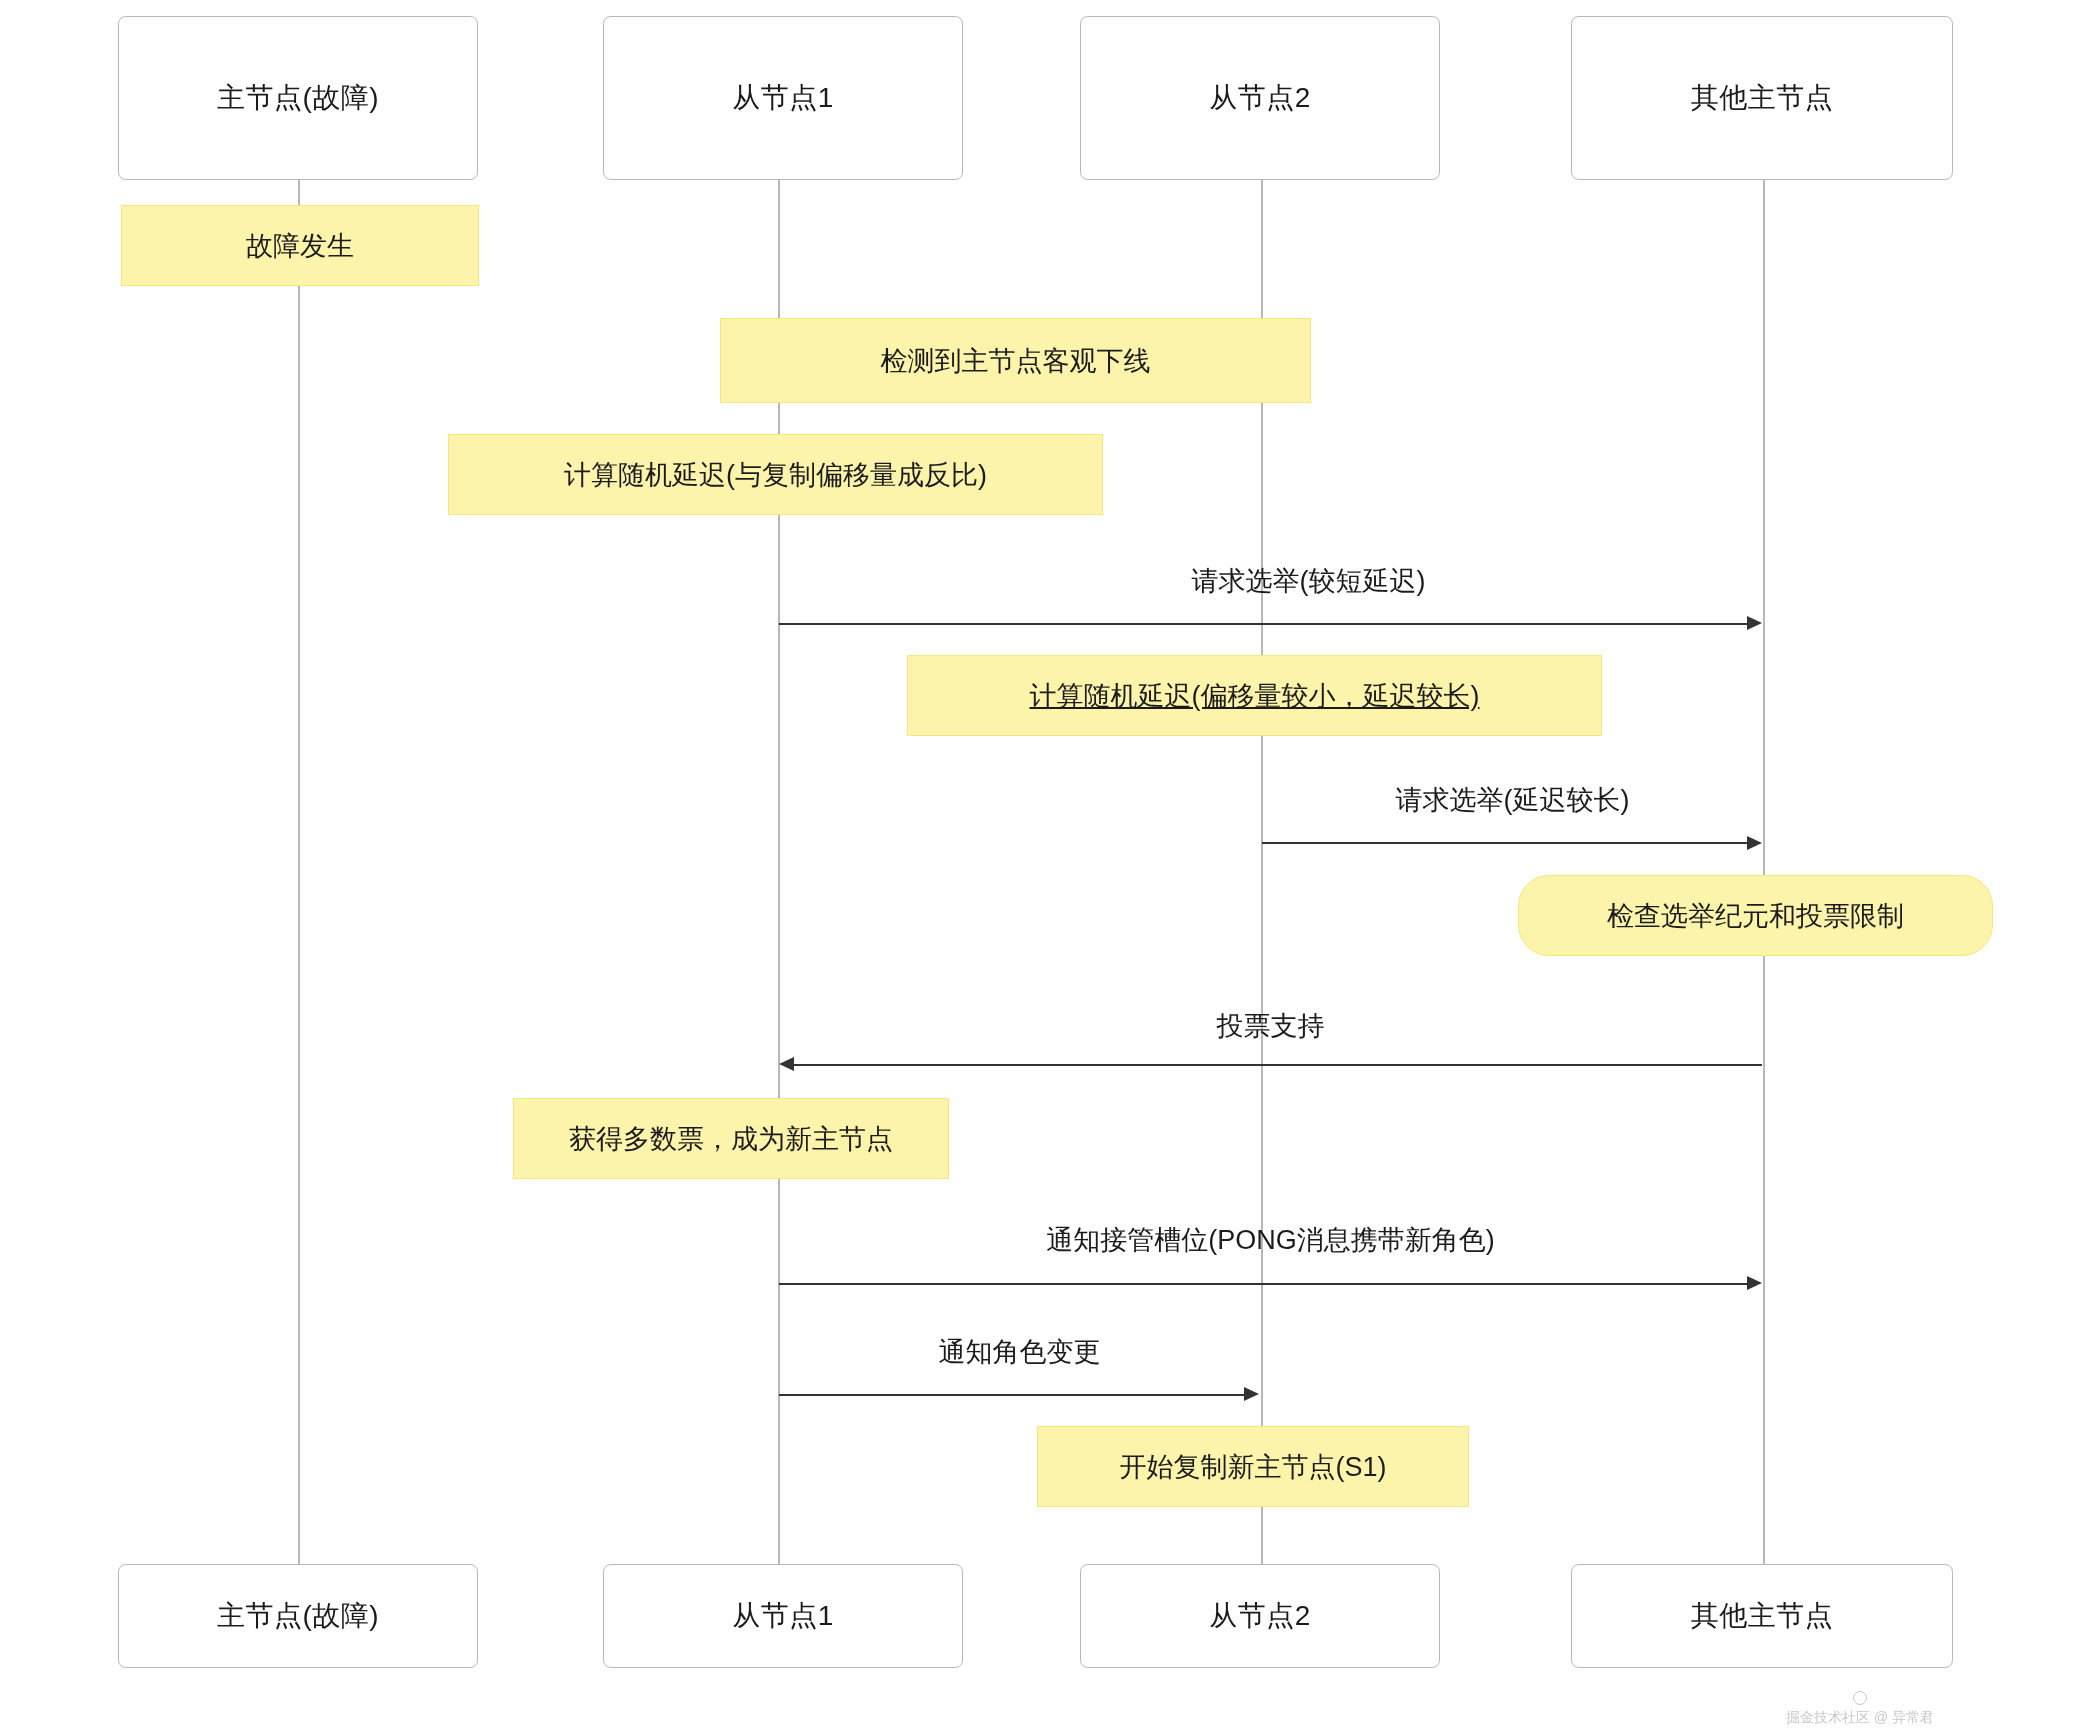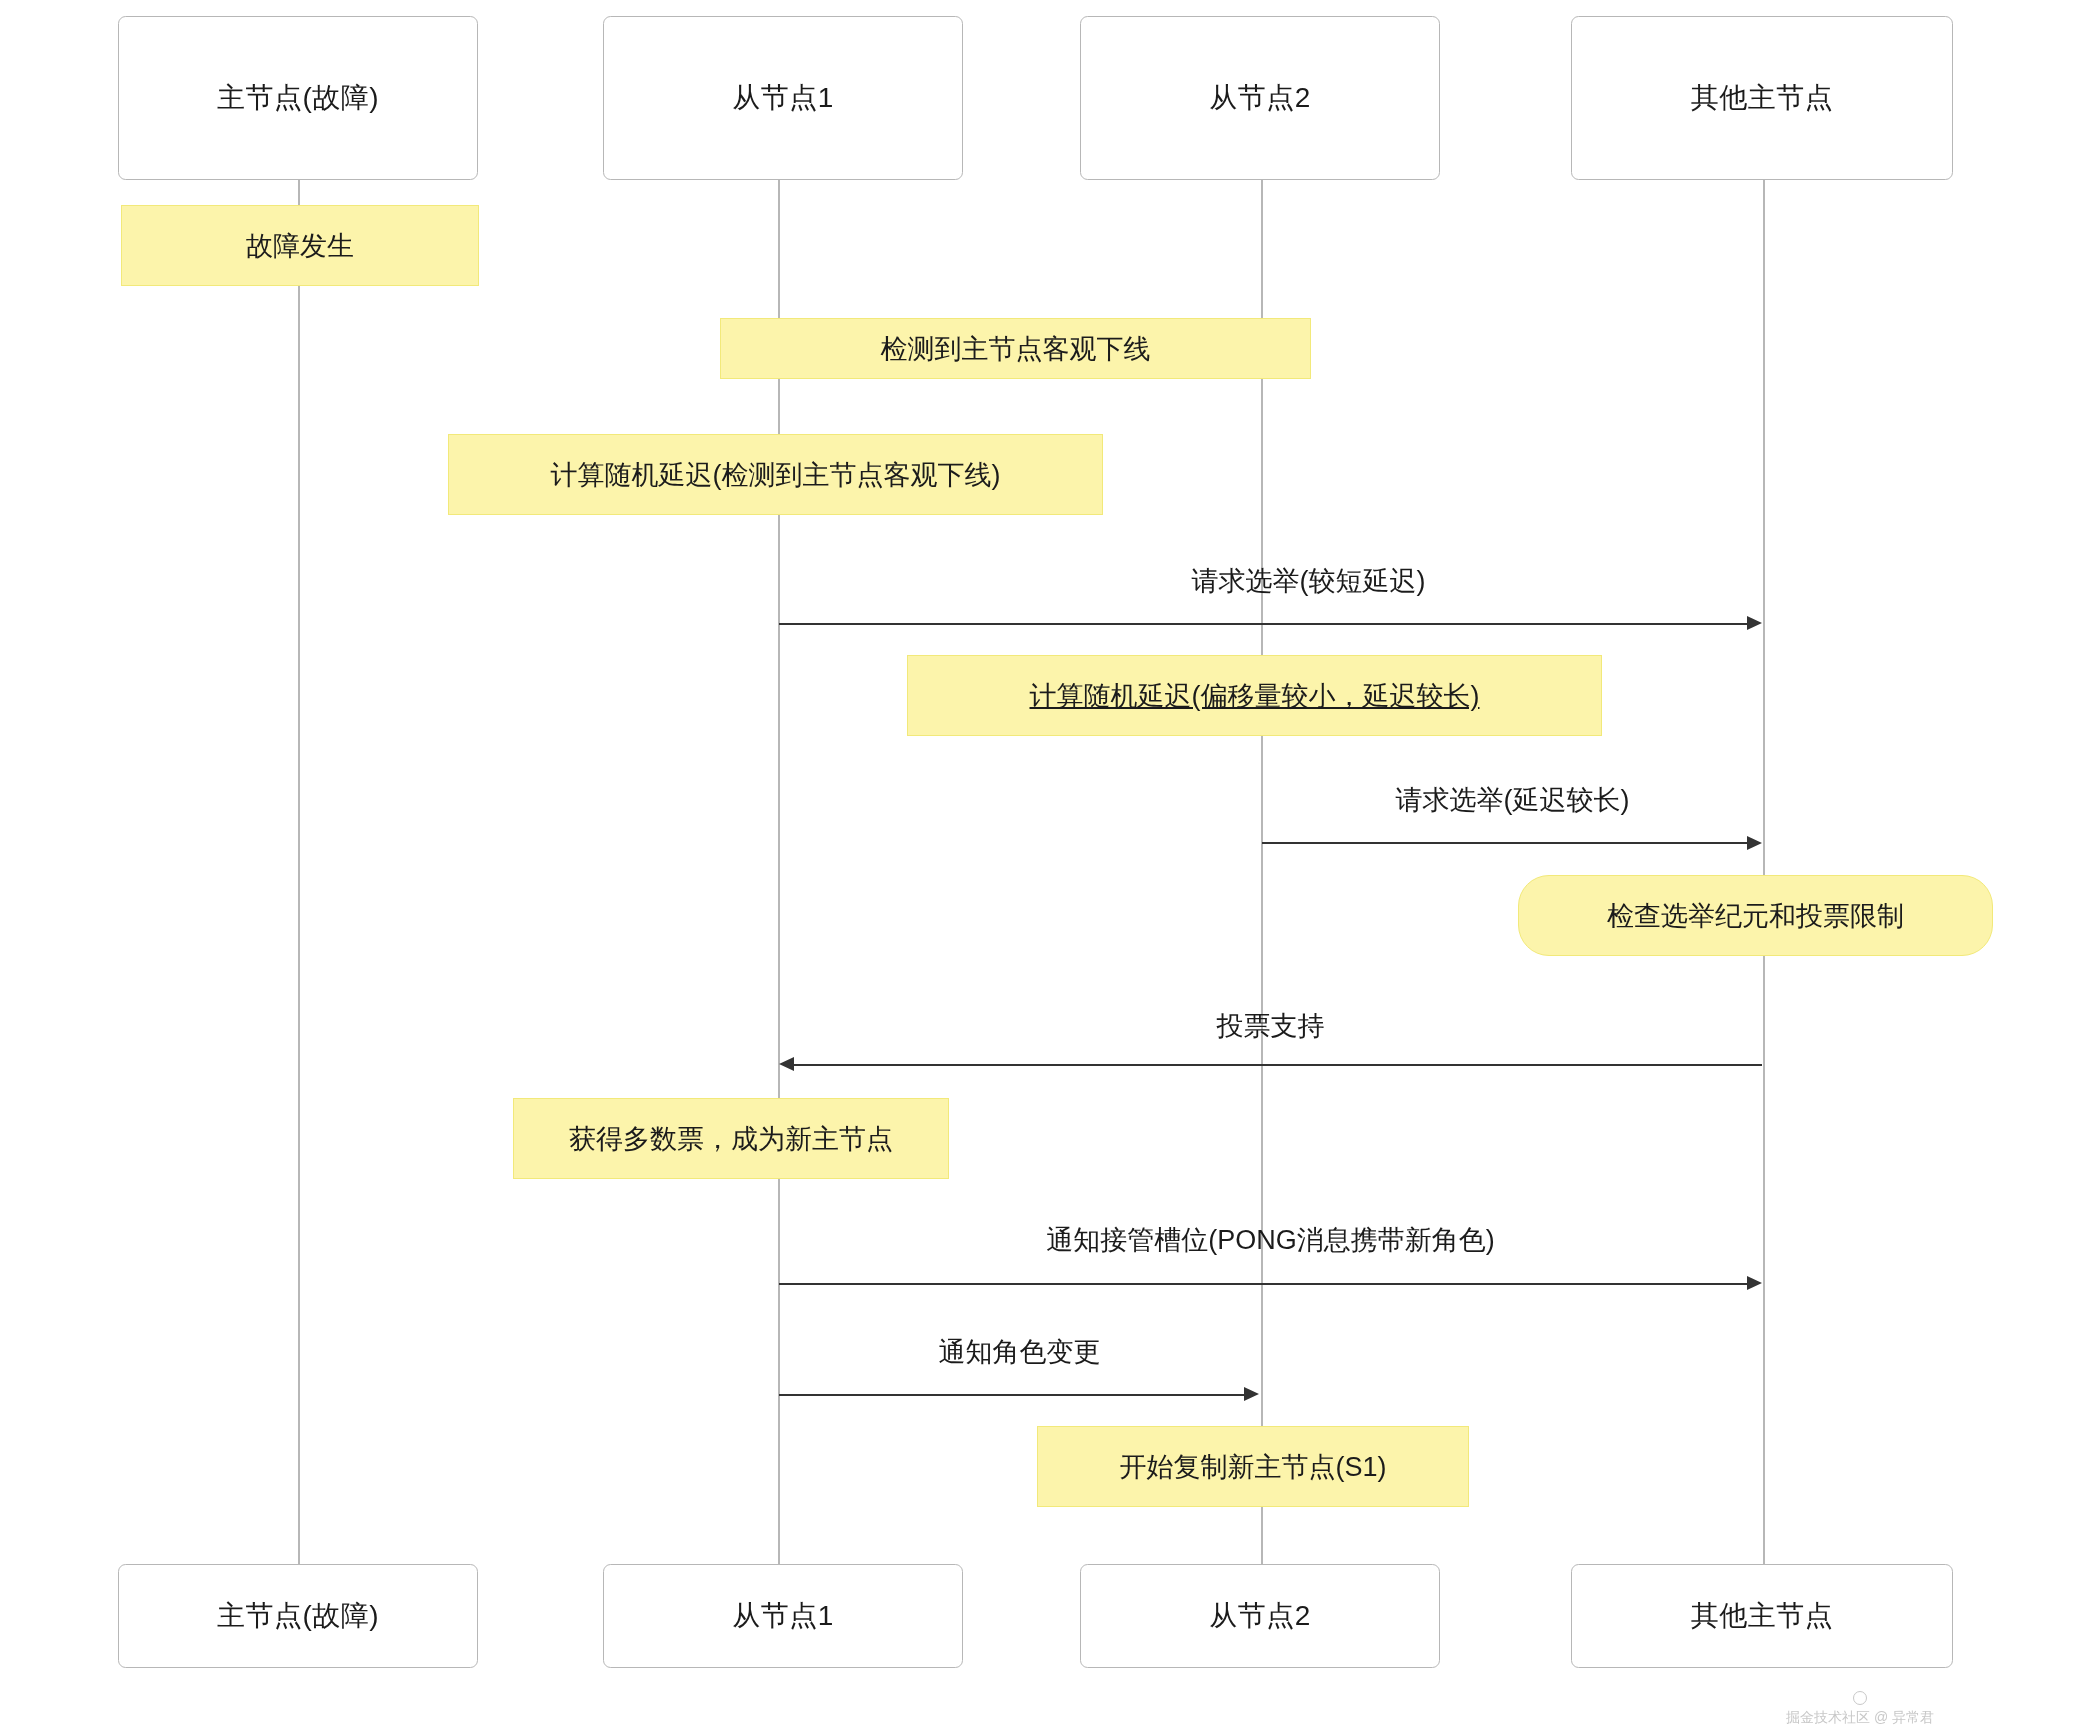--- a/index.html
+++ b/index.html
@@ -121,26 +121,26 @@
     <span>从节点2</span>
   </div>
   <div class="participant" style="left:1571px; top:16.4px; width:382px; height:164px;">
     <span>其他主节点</span>
   </div>
 
   <div class="note" style="left:121px; top:205px; width:358px; height:81px;">
     <span>故障发生</span>
   </div>
 
-  <div class="note" style="left:720px; top:318px; width:591px; height:61px;">
+  <div class="note" style="left:720px; top:318px; width:591px; height:85px;">
     <span>检测到主节点客观下线</span>
   </div>
 
   <div class="note" style="left:448px; top:434px; width:655px; height:81px;">
-    <span>计算随机延迟(检测到主节点客观下线)</span>
+    <span>计算随机延迟(与复制偏移量成反比)</span>
   </div>
 
   <div class="msg-label" style="left:778px; top:563px; width:985px;padding-left:38px;">
     <span>请求选举(较短延迟)</span>
   </div>
   <div class="msg-line" style="left:779px; top:623px; width:968px;"></div>
   <div class="arrow-head arrow-right" style="left:1747px; top:616px;"></div>
 
   <div class="note" style="left:907px; top:655px; width:695px; height:81px;text-decoration:underline;">
     <span>计算随机延迟(偏移量较小，延迟较长)</span>

